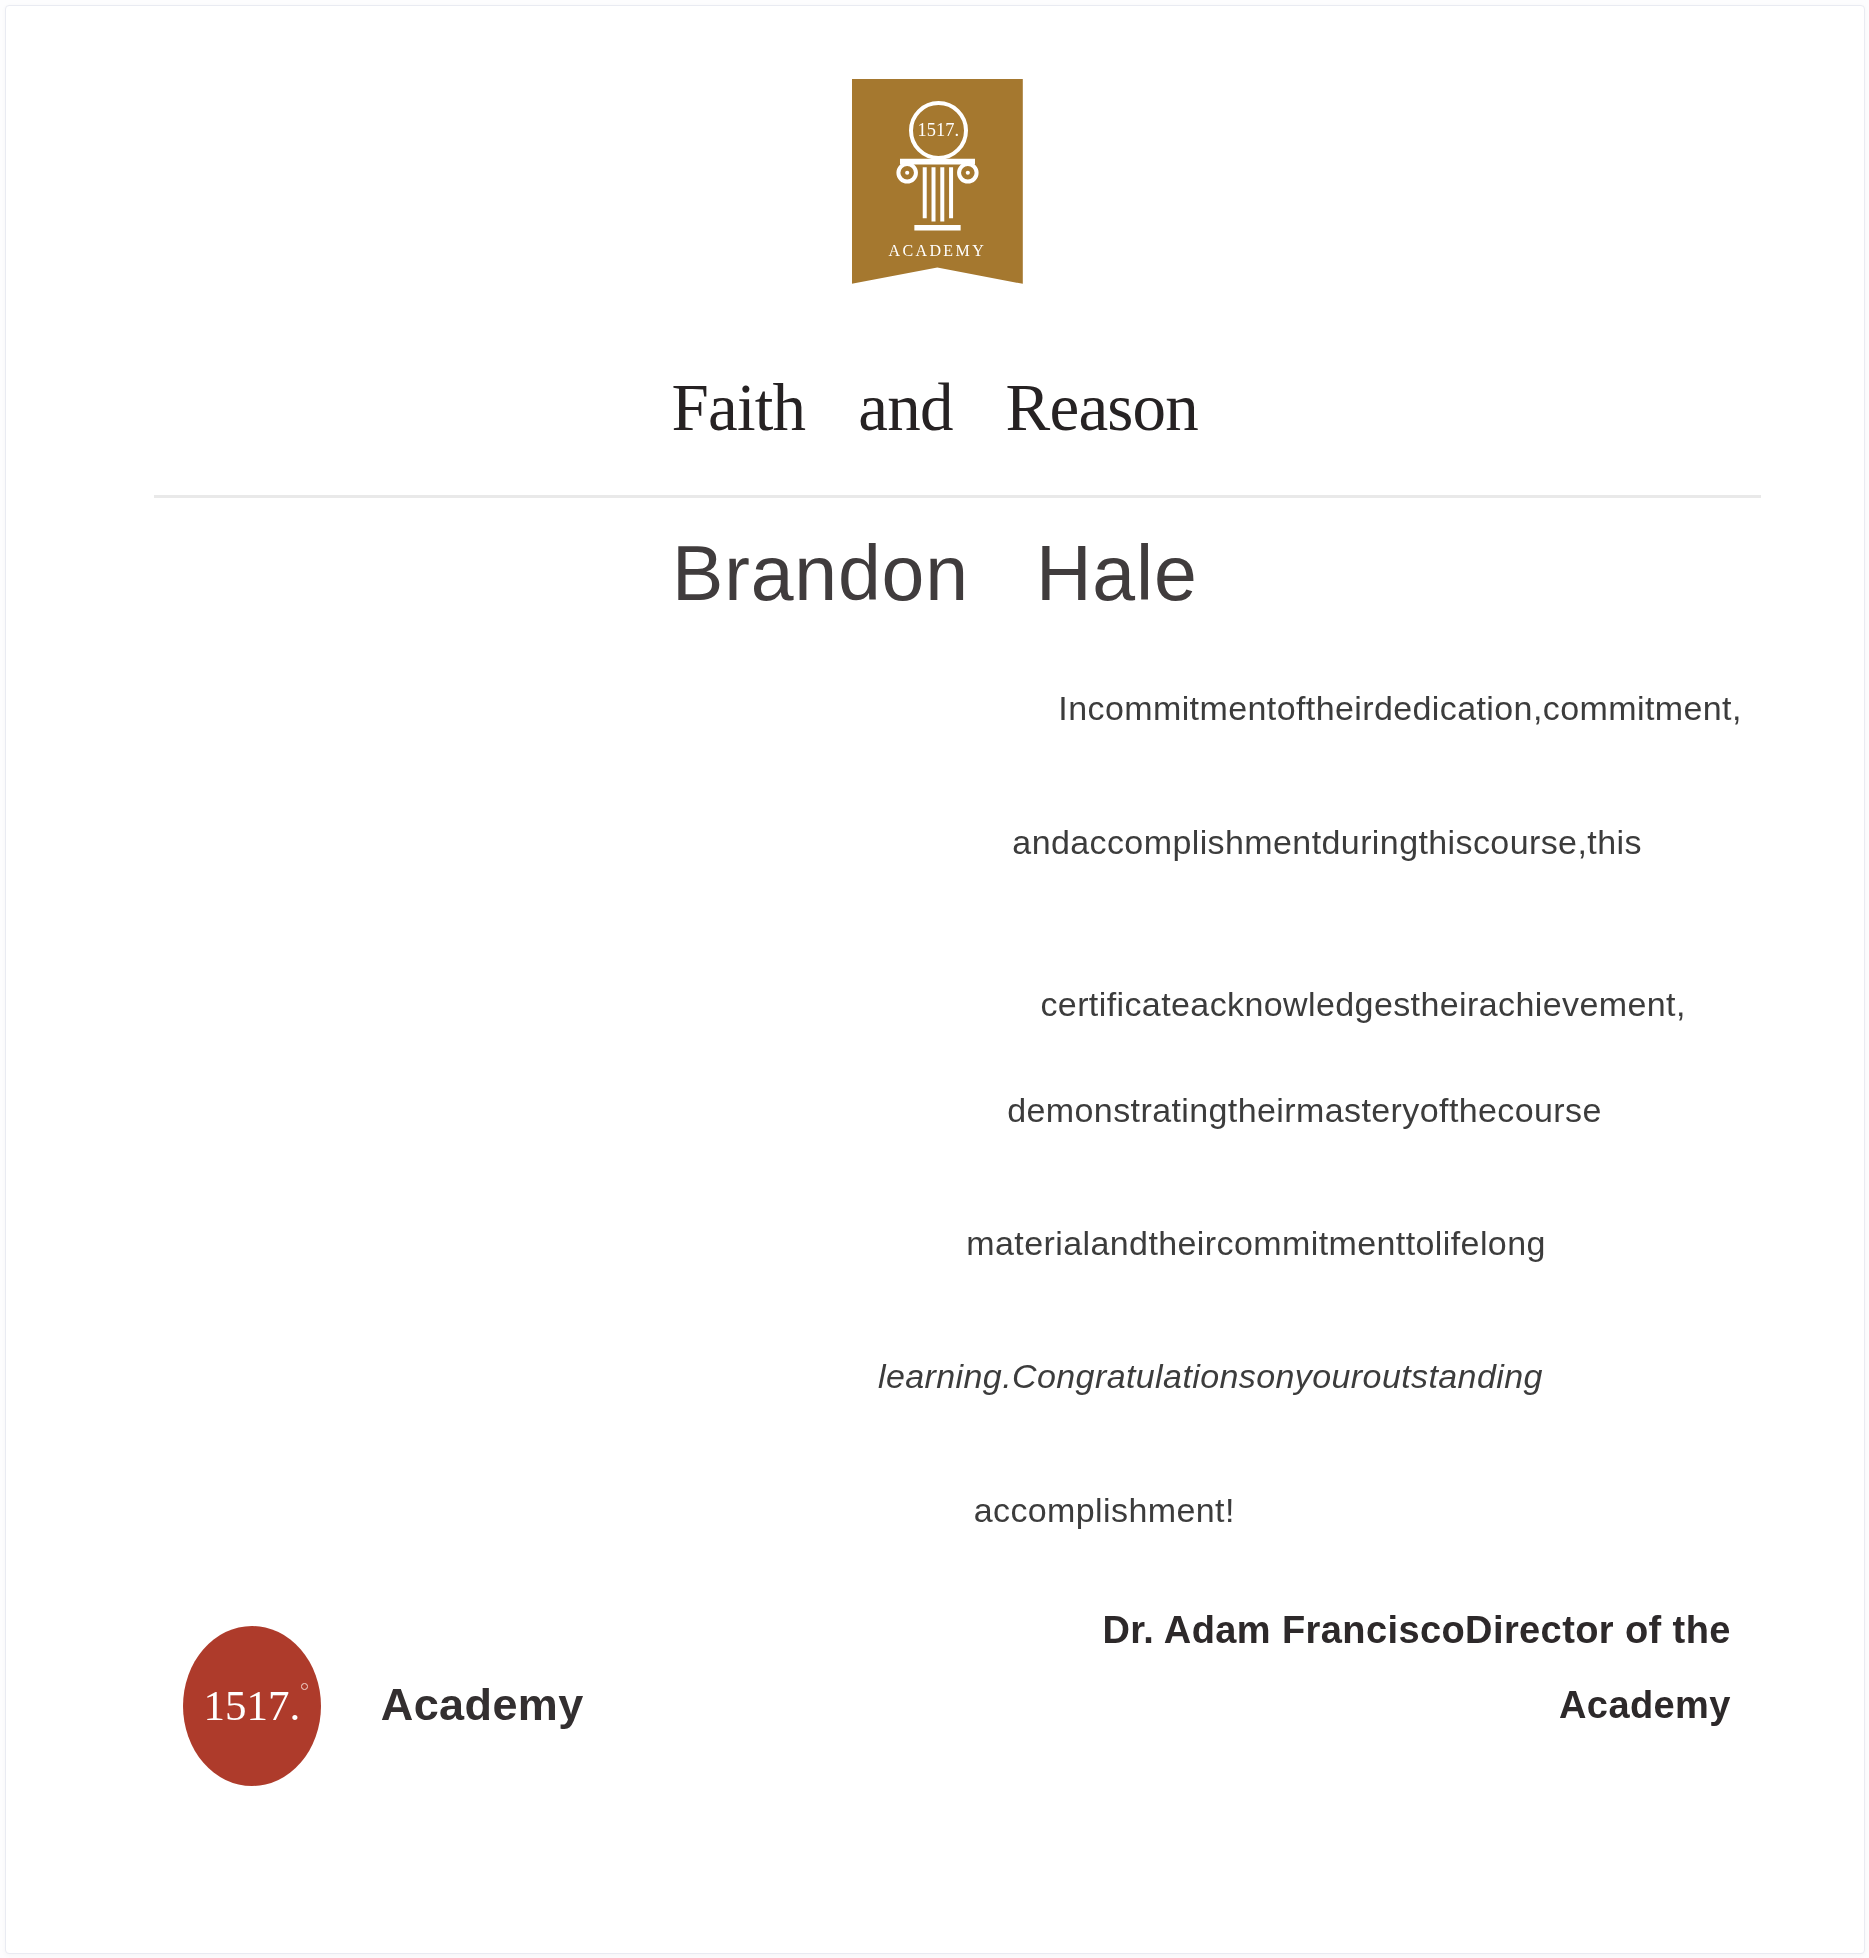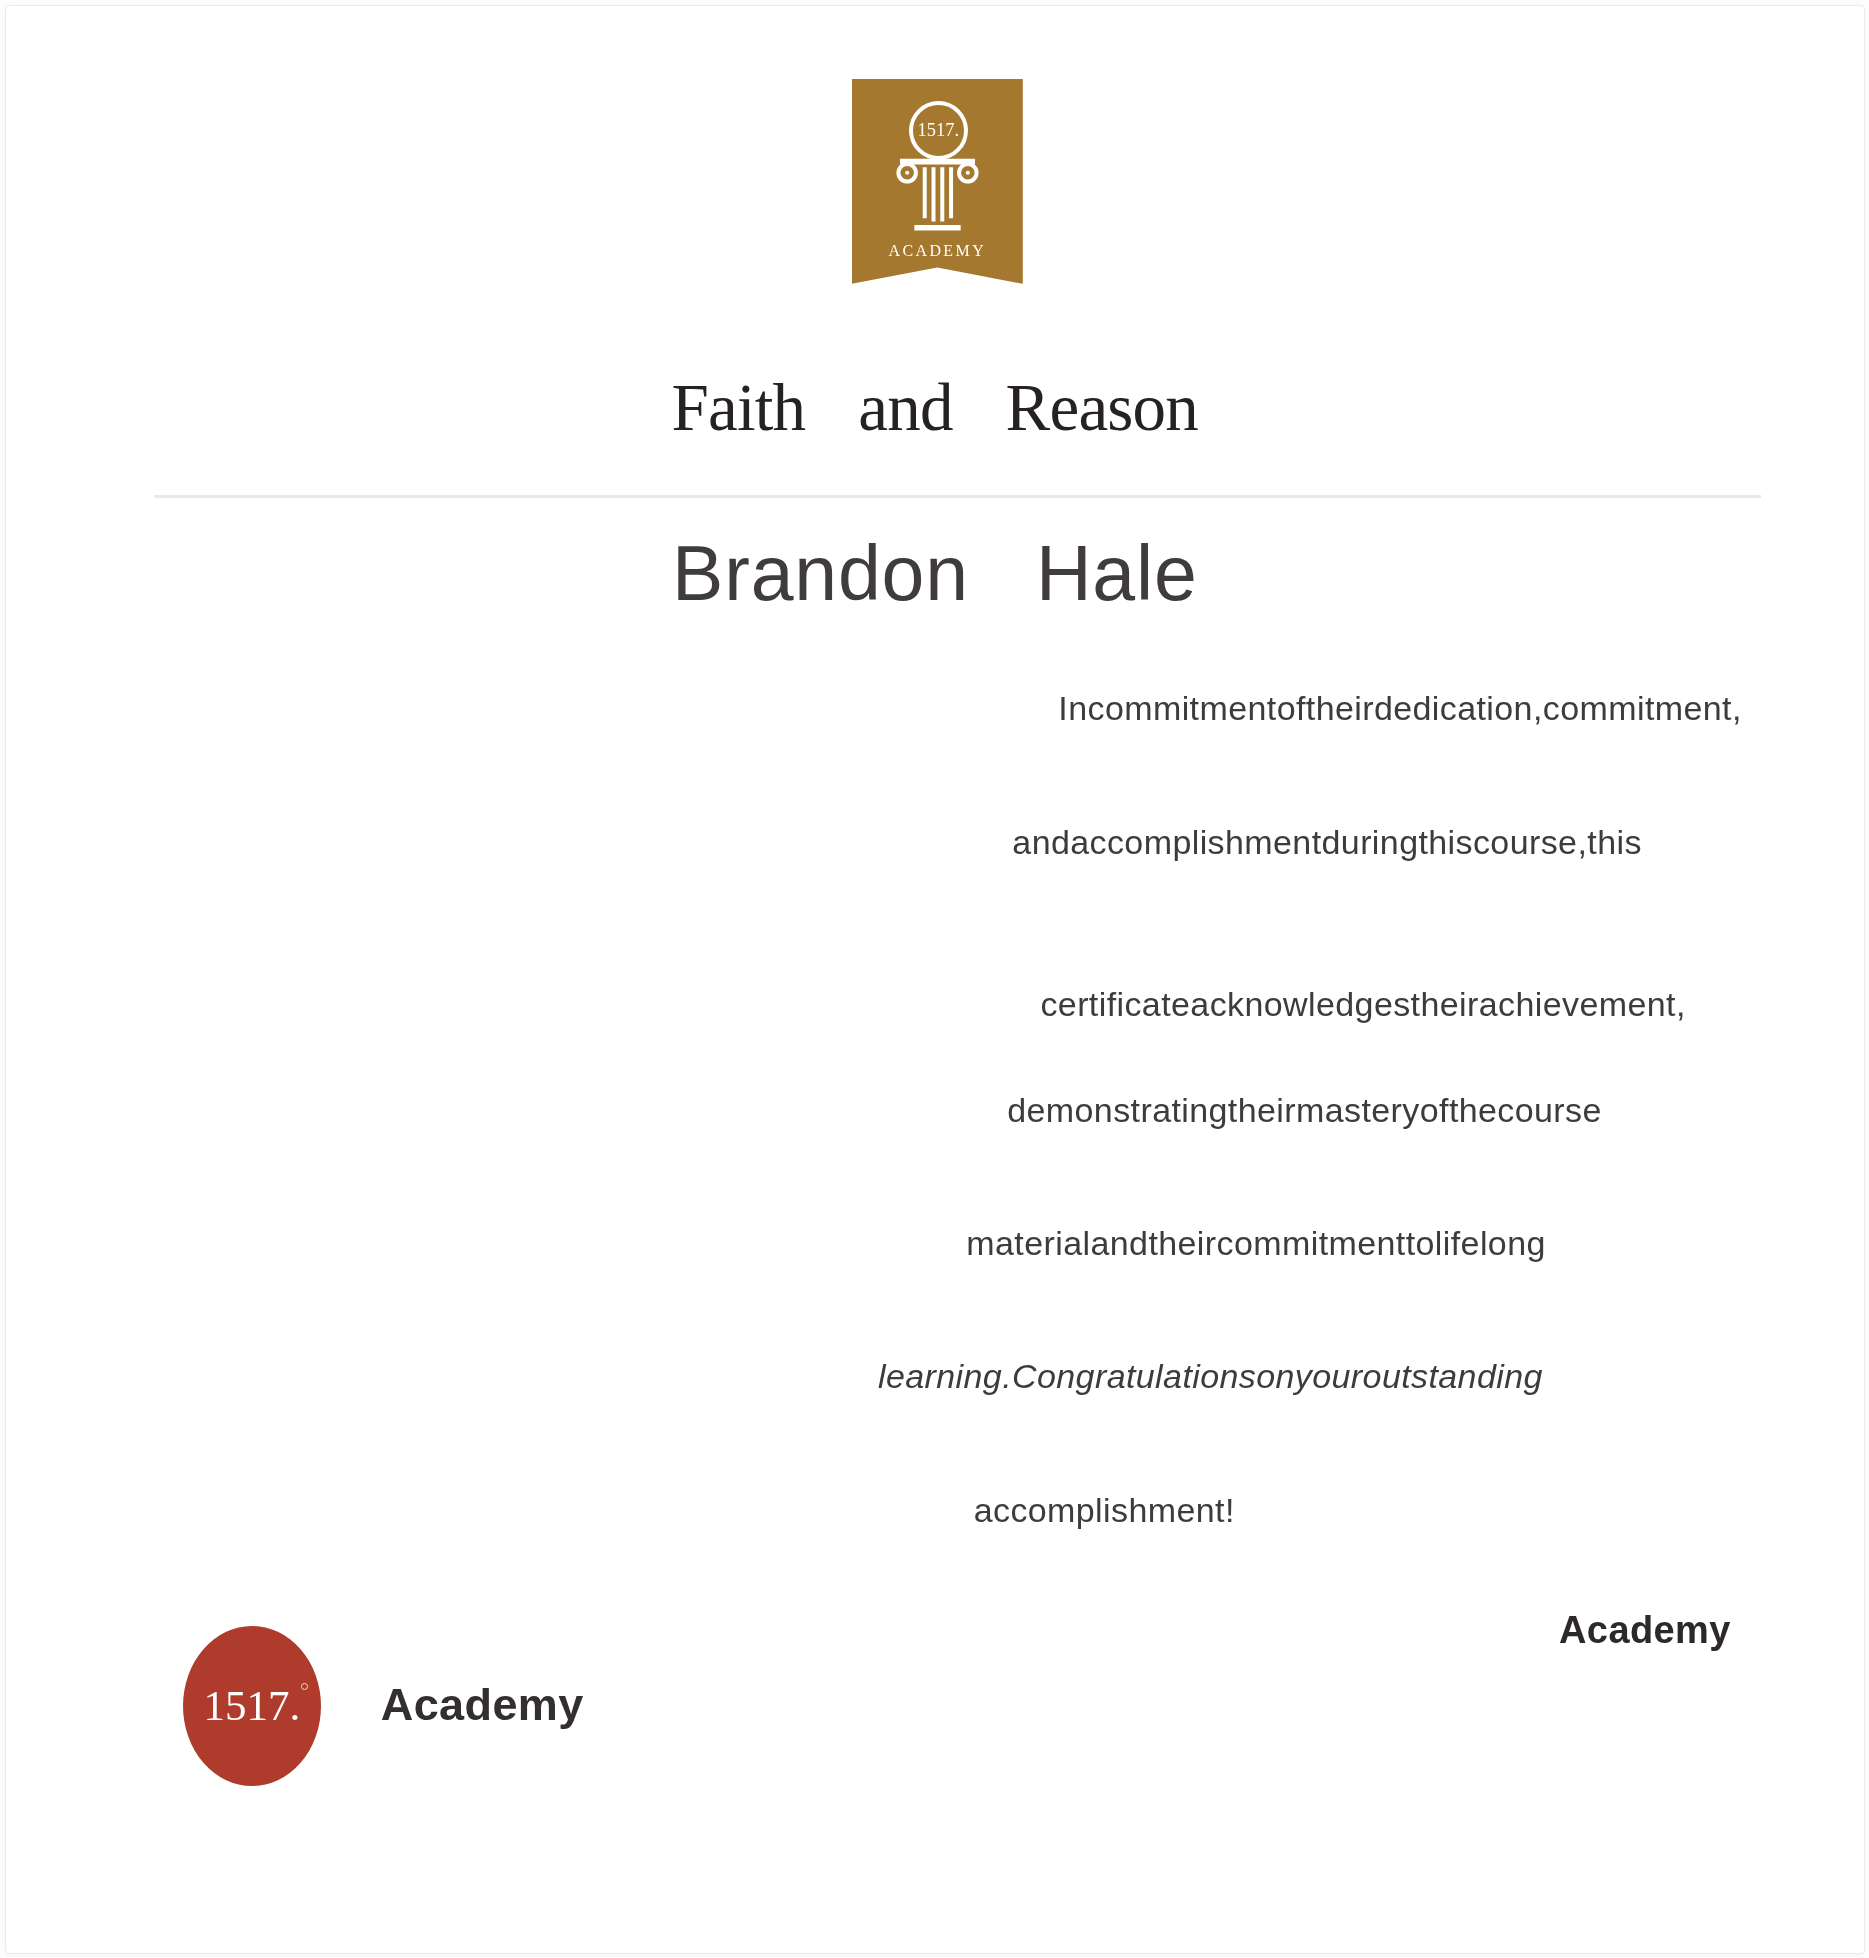--- a/index.html
+++ b/index.html
@@ -171,17 +171,18 @@
 
   <div class="seal">
     <div class="seal-text">
       <span>1517.</span>
       <i class="seal-mark"></i>
     </div>
   </div>
   <div class="seal-label">Academy</div>
 
   <div class="signature">
+    <div>Dr. Adam FranciscoDirector of the</div>
     <div>Academy</div>
   </div>
 
 </div>
 
 
 </body></html>

